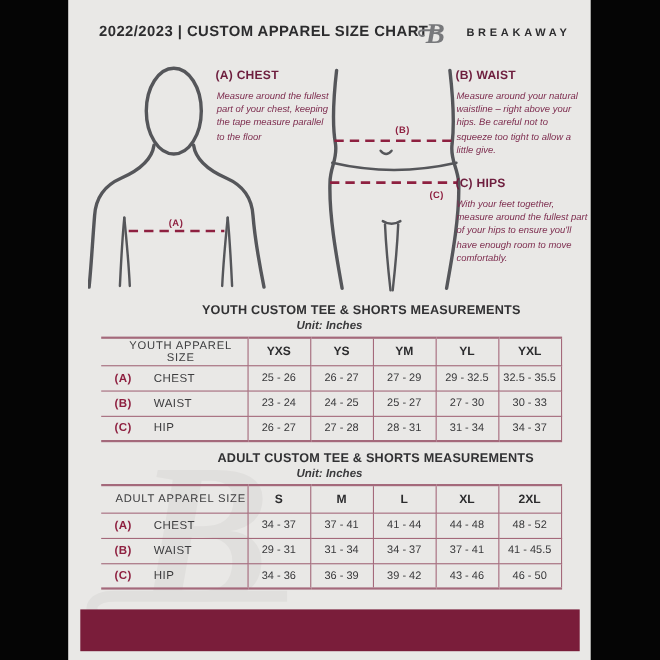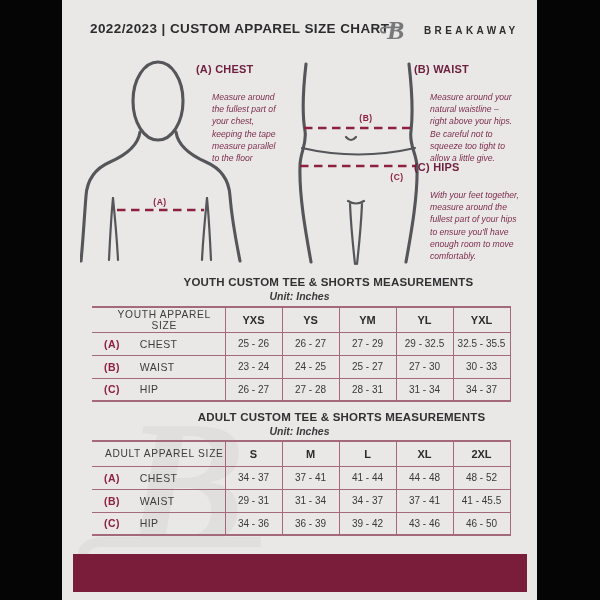--- a/index.html
+++ b/index.html
@@ -21,21 +21,21 @@
   }
   .brand {
     position:absolute; left:362px; top:25px;
     font-size:10px; font-weight:bold; letter-spacing:3.4px;
     color:#2c2c2e; white-space:nowrap;
   }
   .logo-svg { position:absolute; left:316px; top:14px; }
   
   .instr { position:absolute; }
   .instr h3 { margin:0 0 6px 0; font-size:11px; font-weight:bold; color:#6e1e3e; letter-spacing:0.2px; }
-  .instr p  { margin:16px; font-size:8.6px; font-style:italic; color:#7d2c4e; line-height:1.42; }
+  .instr p  { margin:1px; font-size:8.6px; font-style:italic; color:#7d2c4e; line-height:1.42; }
   #instr-chest { left:134px; top:63px; width:104px; }
   #instr-waist { left:352px; top:63px; width:118px; }
   #instr-hips  { left:352px; top:161px; width:122px; }
   
   .fig { position:absolute; }
   #fig-upper { left:18px; top:56px; }
   #fig-lower { left:236px; top:58px; }
   .outline { stroke:#55565a; fill:none; stroke-linecap:round; }
   .main-line { stroke-width:3.1; }
   .thin-line { stroke-width:2.2; }

